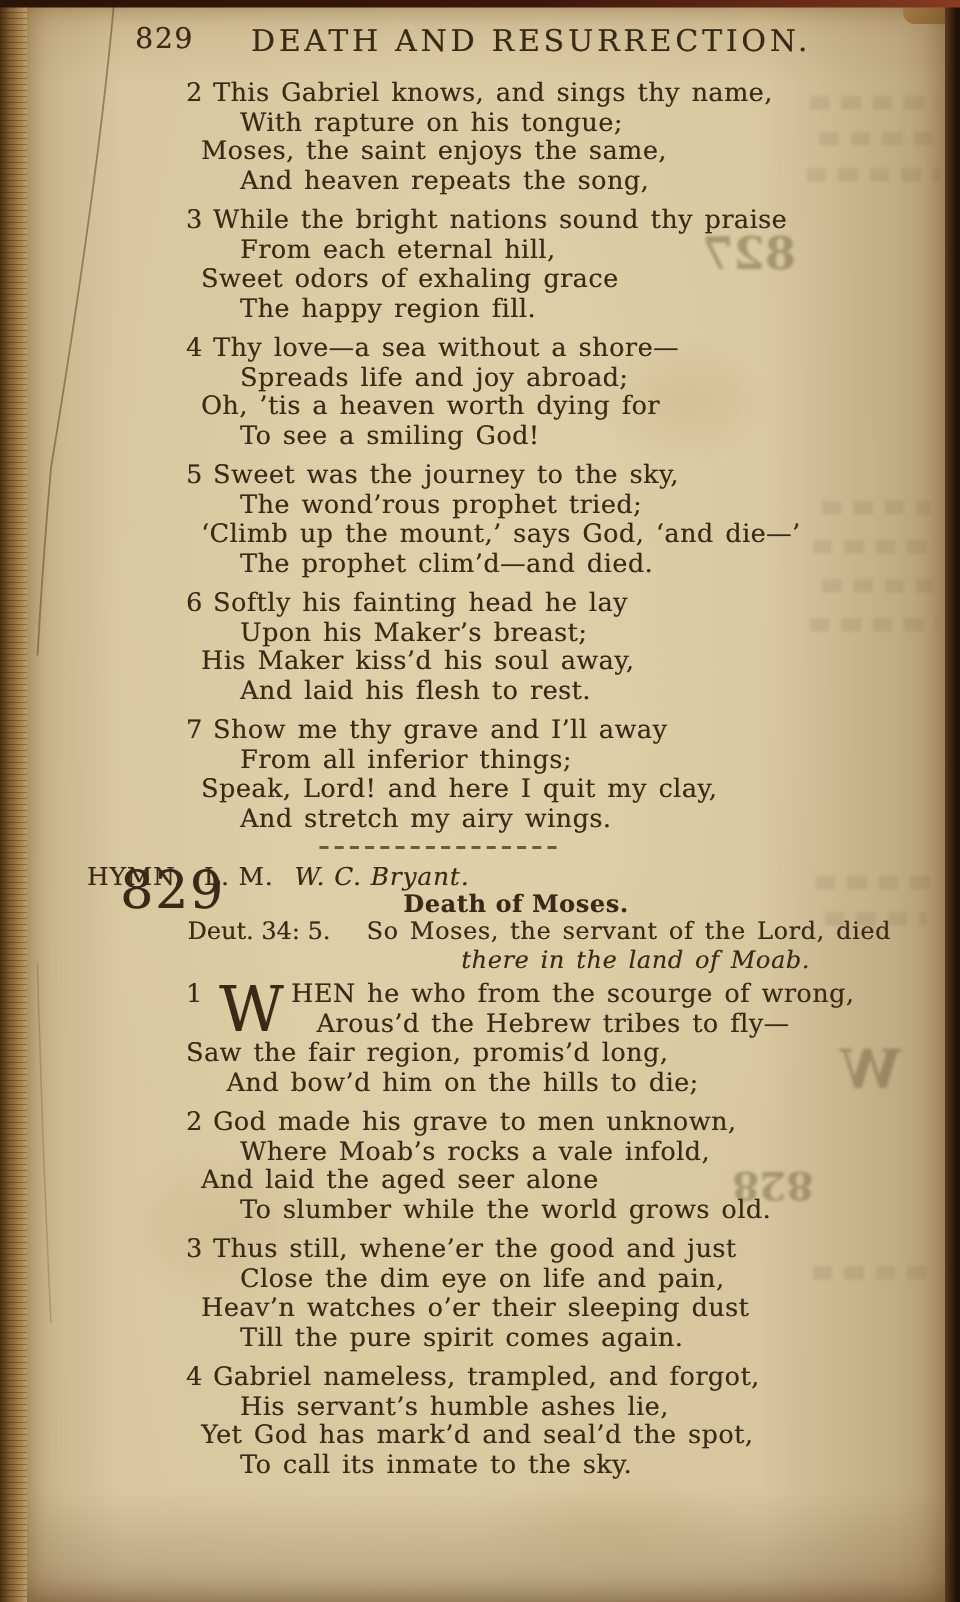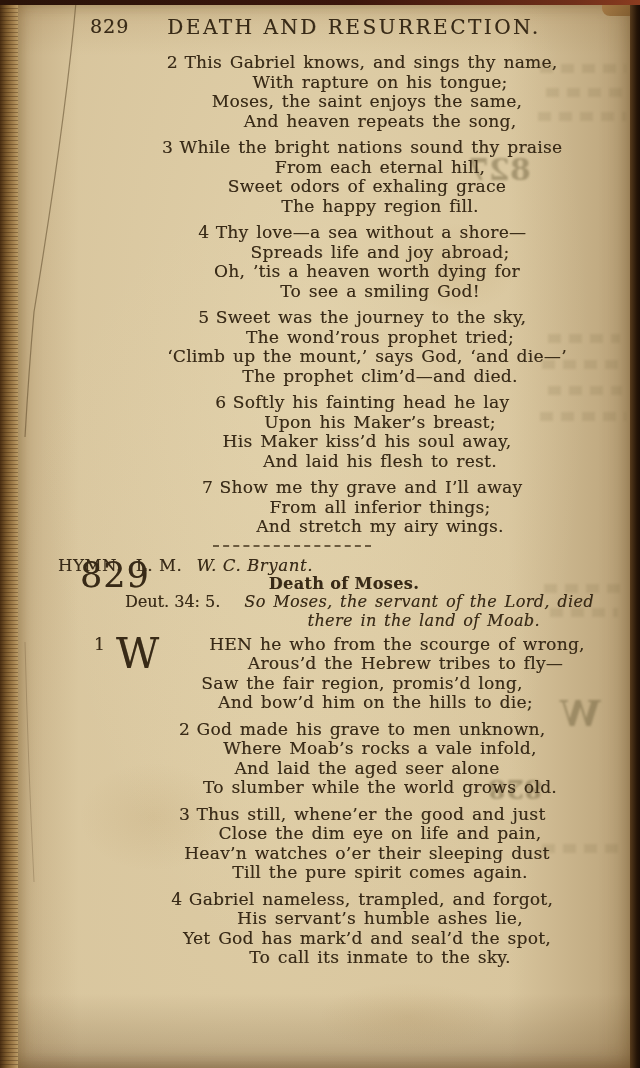--- a/index.html
+++ b/index.html
@@ -52,36 +52,36 @@
   .ghost.flip{transform:rotate(180deg);}
   .ghost-row{position:absolute;z-index:1;height:9px;filter:blur(1.2px);opacity:.55;pointer-events:none;
     background:repeating-linear-gradient(to right, rgba(118,102,62,.28) 0 13px, rgba(0,0,0,0) 13px 21px);}
   
   .content{position:relative;z-index:3;padding-top:13px;color:#382a17;
     text-shadow:.3px .3px .4px rgba(56,42,23,.45);}
   .pg-header{position:relative;height:26px;margin-bottom:12px;}
   .pg-num{position:absolute;left:72px;top:0;font-size:19px;letter-spacing:1px;}
   .pg-title{display:block;text-align:center;padding-left:60px;
     font-size:20px;letter-spacing:2.5px;}
-  .verse{margin:7px 0 0 76px;font-size:17px;line-height:19.5px;
-    letter-spacing:.3px;word-spacing:2px;white-space:nowrap;text-align:center;}
+  .verse{margin:7px 0 0 106px;font-size:17px;line-height:19.5px;
+    letter-spacing:.3px;word-spacing:2px;white-space:nowrap;}
   .verse:first-child{margin-top:0;}
   .vnum{display:inline-block;min-width:12px;margin-right:6px;}
   .ind-a{padding-left:10px;}
   .ind-b{padding-left:36px;}
   .divider{width:158px;margin:8px 0 6px 195px;border-top:2px dashed rgba(68,52,30,.75);height:0;}
   .hymn-head{position:relative;padding-left:40px;}
   .hymn-bignum{position:absolute;left:62px;top:2px;font-size:35px;letter-spacing:1px;}
   .hymn-line1{font-size:16.5px;letter-spacing:.6px;padding-top:3px;}
   .hymn-line1 .sp{display:inline-block;width:14px;}
   .hymn-author{font-style:italic;}
   .hymn-subtitle{text-align:center;font-size:16px;font-weight:bold;letter-spacing:.4px;line-height:17px;}
   .scripture1{padding-left:67px;font-size:16px;line-height:19px;white-space:nowrap;}
   .scripture-ref{font-weight:normal;font-style:normal;margin-right:24px;text-align:center;}
-  .scripture-it{font-style:italic;letter-spacing:.4px;word-spacing:2px;}
+  .scripture-it{letter-spacing:.4px;word-spacing:2px;}
   .scripture2{text-align:right;padding-right:90px;font-style:italic;font-size:16px;line-height:19px;
     letter-spacing:.4px;word-spacing:2px;}
   .v-drop{position:relative;margin-top:5px;}
   .v-drop .vnum1{position:absolute;left:0;top:0;}
   .v-drop .dropcap{position:absolute;left:22px;top:-1px;font-size:42px;line-height:40px;}
   .v-drop .dc1{padding-left:70px;}
   .v-drop .dc2{padding-left:87px;}
   .v-drop .dc3{padding-left:0;}
   .v-drop .dc4{padding-left:27px;}
 </style>
@@ -152,20 +152,21 @@
       </div>
       <div class="verse">
         <div><span class="vnum">6</span><span>Softly his fainting head he lay</span></div>
         <div class="ind-b">Upon his Maker’s breast;</div>
         <div class="ind-a">His Maker kiss’d his soul away,</div>
         <div class="ind-b">And laid his flesh to rest.</div>
       </div>
       <div class="verse">
         <div><span class="vnum">7</span><span>Show me thy grave and I’ll away</span></div>
         <div class="ind-b">From all inferior things;</div>
+        <div class="ind-a">Speak, Lord! and here I quit my clay,</div>
         <div class="ind-b">And stretch my airy wings.</div>
       </div>
     </div>
 
     <div class="divider"></div>
 
     <div>
       <div class="hymn-head">
         <div class="hymn-bignum">829</div>
         <div class="hymn-line1">

